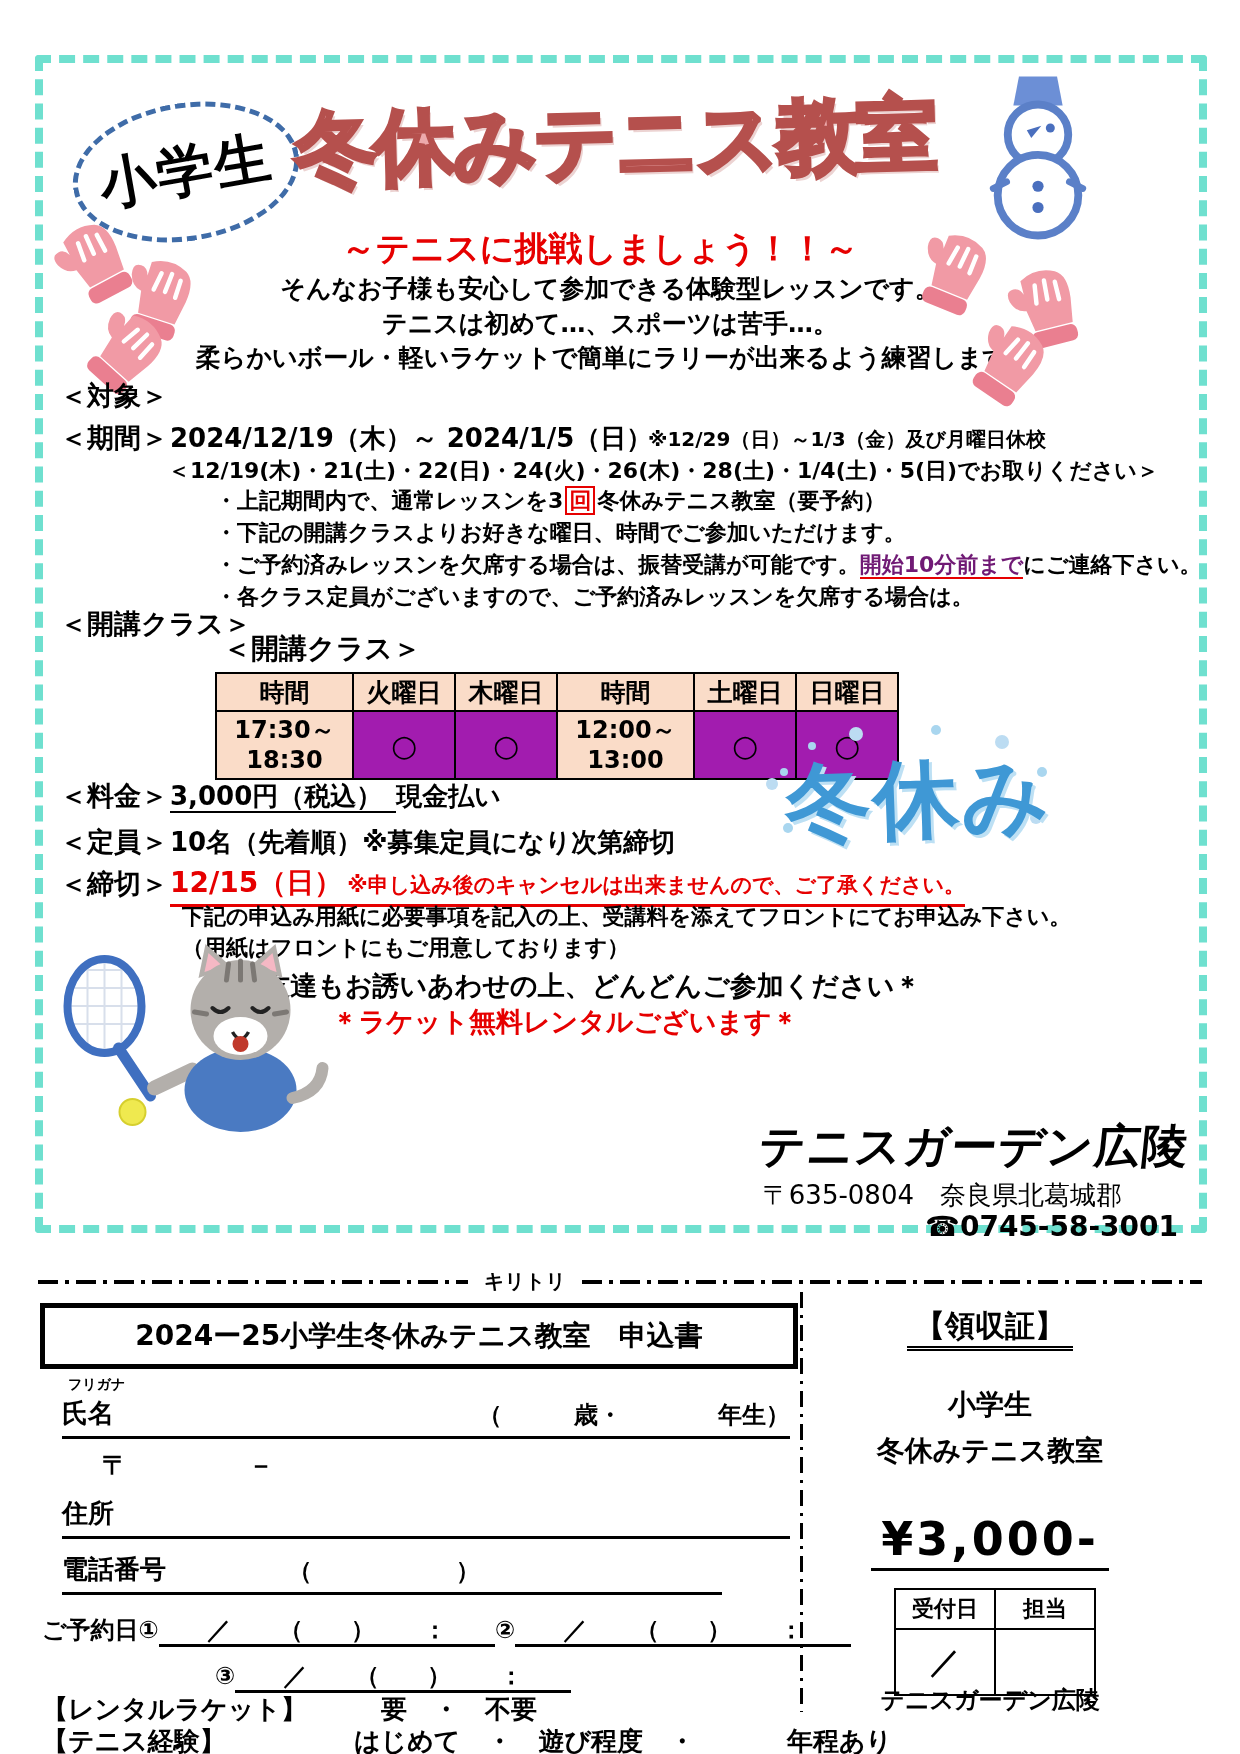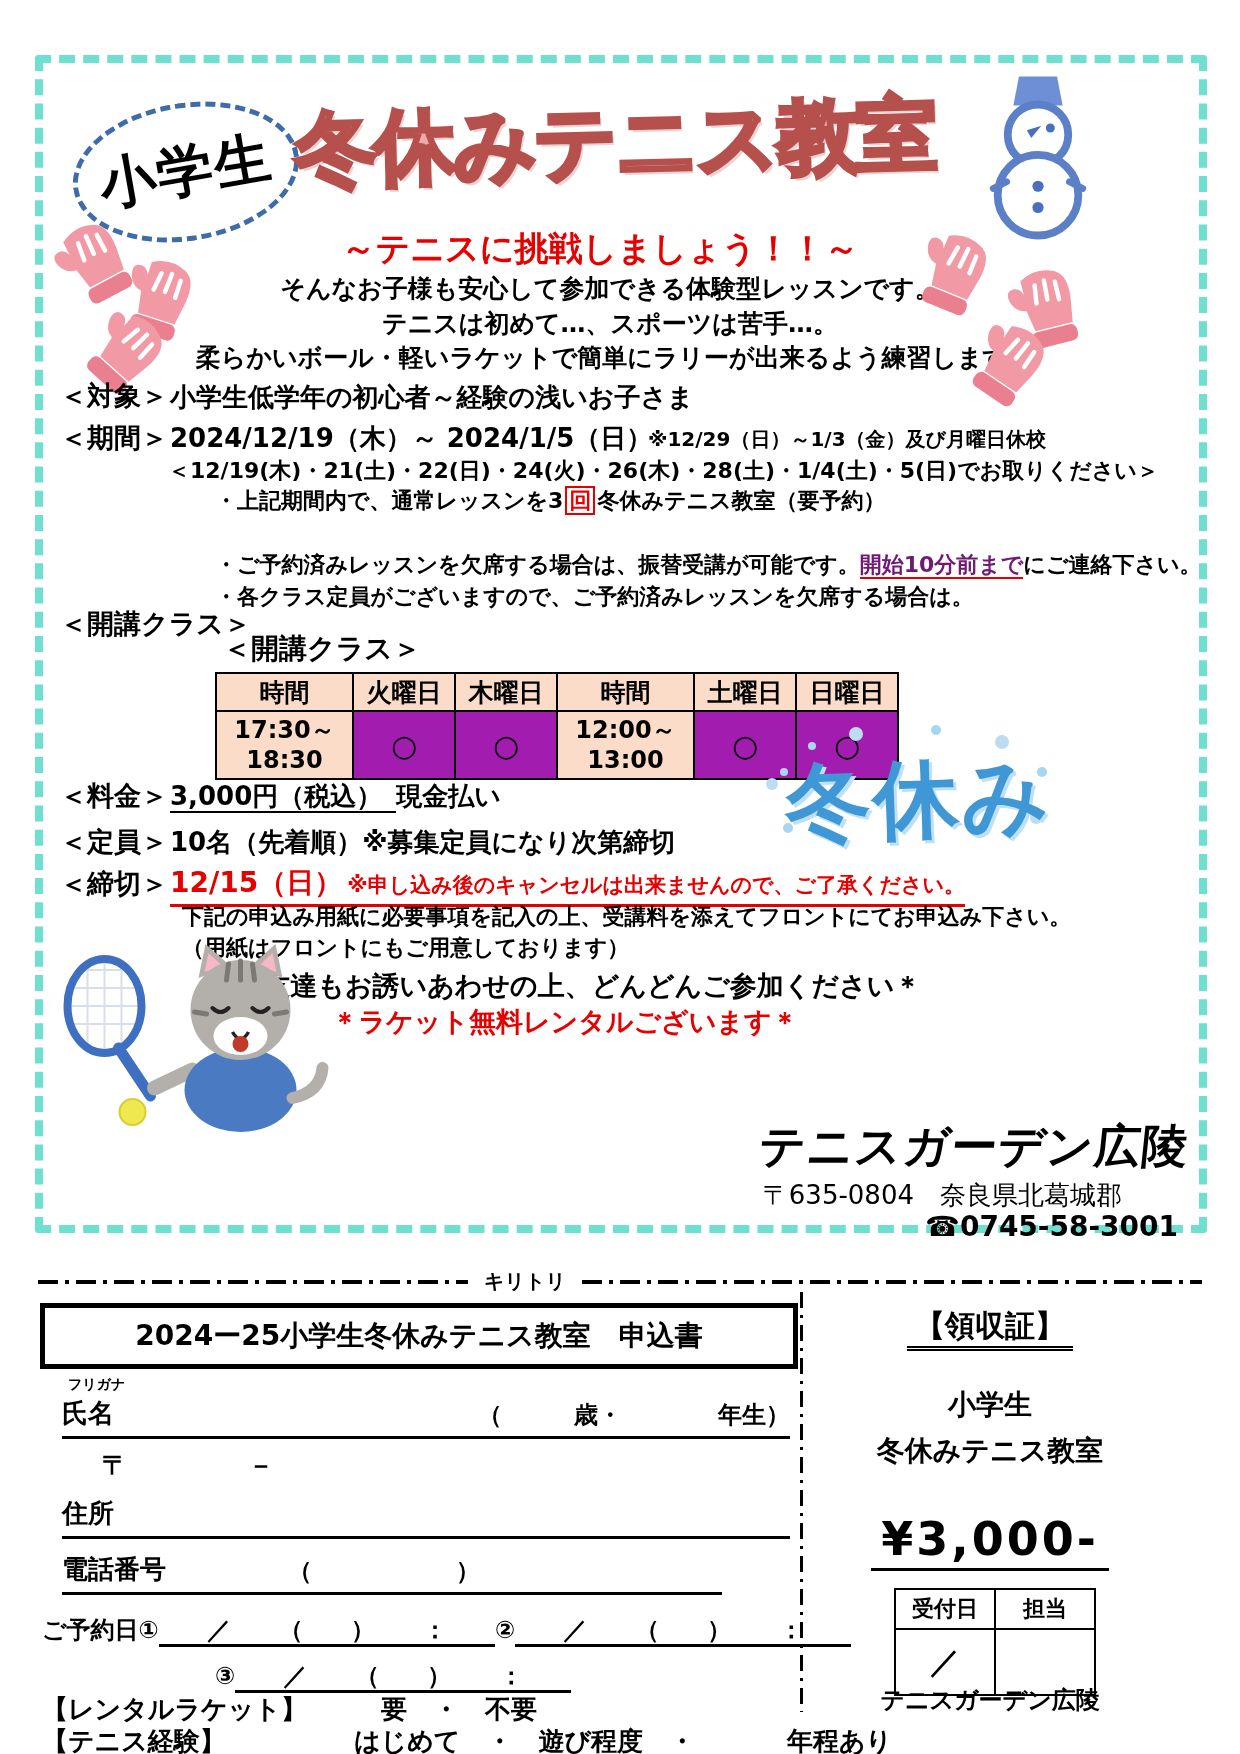--- a/index.html
+++ b/index.html
@@ -160,30 +160,30 @@
       <path d="M16 6 Q30 -2 44 5 Q53 10 51 28 L48 47 L18 47 L15 30 Q7 29 4 20 Q2 11 9 11 Q14 11 16 17 Z" fill="#f19aa5"></path>
       <rect x="14" y="48" width="36" height="13" rx="5" fill="#ea7f90"></rect>
       <g stroke="#fff" stroke-width="3.5" stroke-linecap="round">
         <path d="M26 12 L24 26"></path>
         <path d="M34 10 L33 25"></path>
         <path d="M42 13 L42 27"></path>
       </g>
     </svg>
 
   <span class="abs slabel" style="left:60px;top:378px;">＜対象＞</span>
-  <span class="abs svalue" style="left:170px;top:380px;">小学生低学年の初心者～経験の浅いお子さま</span>
 
   <span class="abs slabel" style="left:60px;top:420px;">＜期間＞</span>
   <span class="abs svalue" style="left:170px;top:421px;">2024/12/19（木）～ 2024/1/5（日）</span>
   <span class="abs small-note" style="left:648px;top:426px;">※12/29（日）～1/3（金）及び月曜日休校</span>
   <span class="abs days-line" style="left:168px;top:456px;">＜12/19(木)・21(土)・22(日)・24(火)・26(木)・28(土)・1/4(土)・5(日)でお取りください＞</span>
 
   <div class="abs bullet" style="left:215px;top:486px;">
     <span>・上記期間内で、通常レッスンを3</span><span class="redbox">回</span><span>冬休みテニス教室（要予約）</span>
   </div>
+  <div class="abs bullet" style="left:215px;top:518px;">・下記の開講クラスよりお好きな曜日、時間でご参加いただけます。</div>
   <div class="abs bullet" style="left:215px;top:550px;">
     <span>・ご予約済みレッスンを欠席する場合は、振替受講が可能です。</span><span class="red-ul">開始10分前まで</span><span>にご連絡下さい。</span>
   </div>
   <div class="abs bullet" style="left:215px;top:582px;">・各クラス定員がございますので、ご予約済みレッスンを欠席する場合は。</div>
 
   <span class="abs slabel" style="left:60px;top:606px;">＜開講クラス＞</span>
   <div class="abs" style="left:215px;top:630px;">
     <div class="slabel" style="font-size:28px;margin:0 0 4px 8px;">＜開講クラス＞</div>
     <table class="class-table">
       <tbody>

